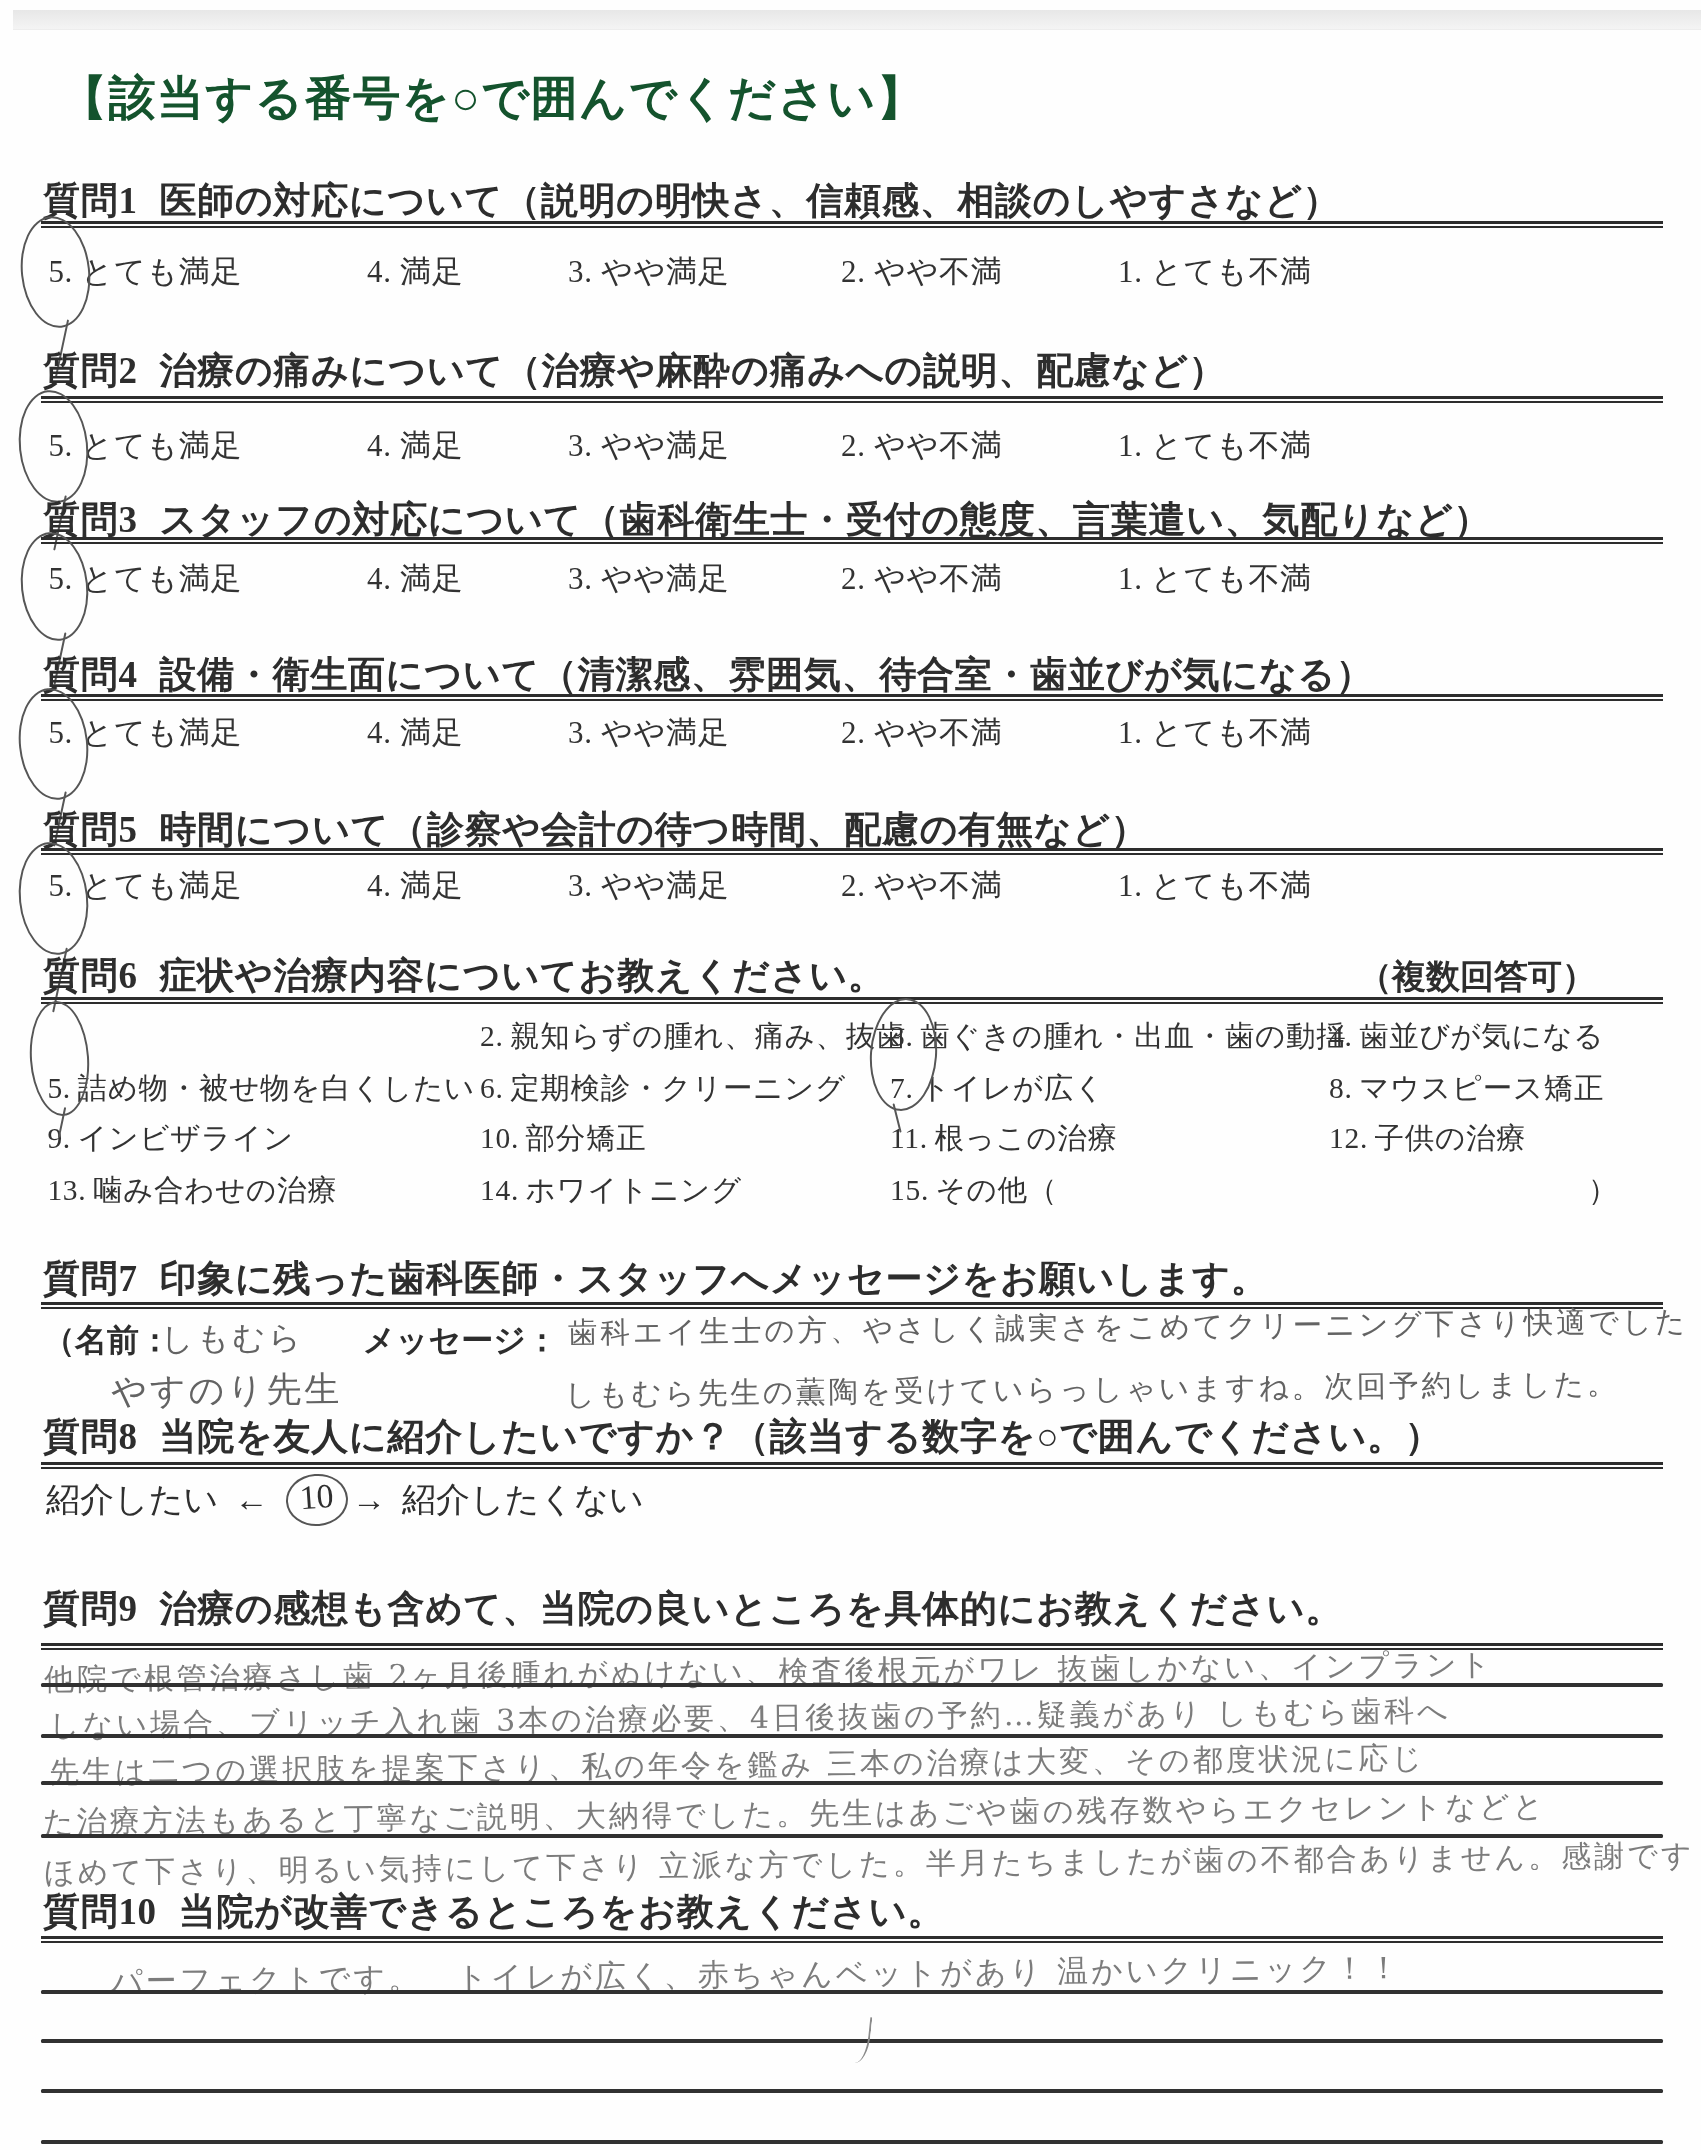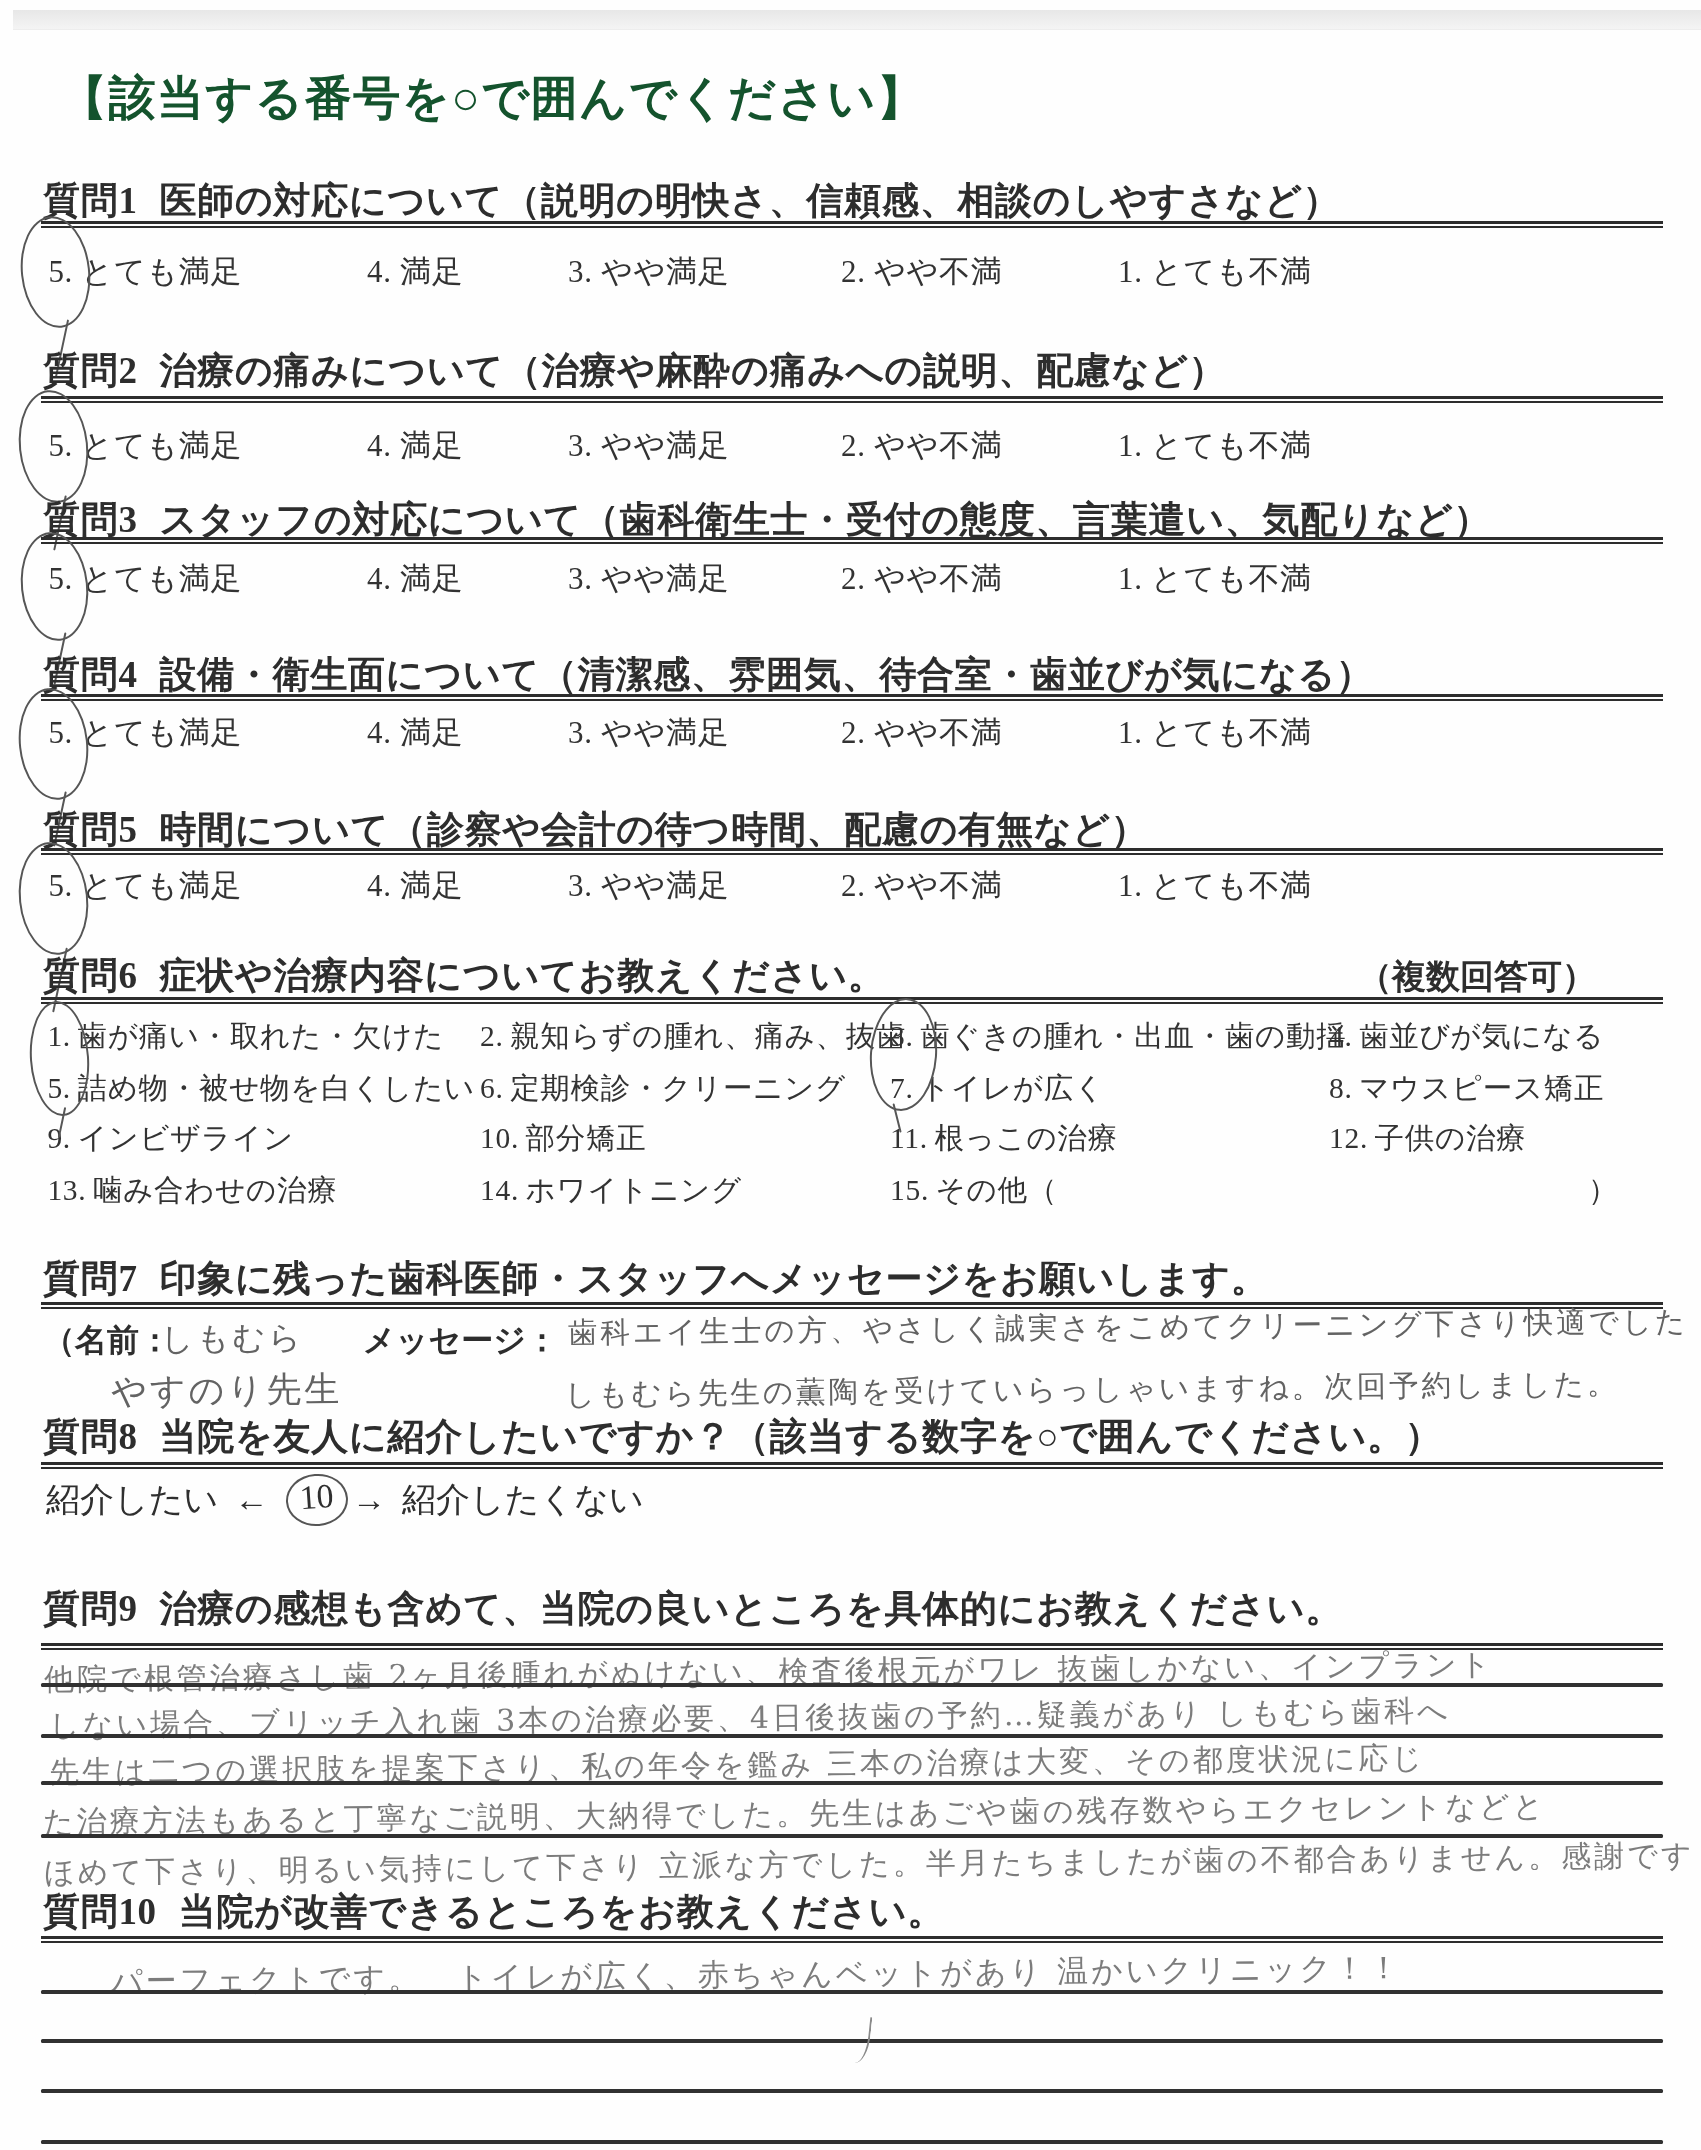--- a/index.html
+++ b/index.html
@@ -210,21 +210,20 @@
   </section>
 
   <section>
     <div class="q-heading q6-heading">
       <span class="q-label">質問6</span><span>症状や治療内容についてお教えください。</span>
     </div>
     <div class="q-note q6-note">（複数回答可）</div>
     <div class="rule-thick q6-rule"></div>
 
     <div class="q6-row q6-r1">
-      <span class="cell c1"><span>1.</span> <span>歯が痛い・取れた・欠けた</span></span>
       <span class="cell c2"><span>2.</span> <span>親知らずの腫れ、痛み、抜歯</span></span>
       <span class="cell c3"><span>3.</span> <span>歯ぐきの腫れ・出血・歯の動揺</span></span>
       <span class="cell c4"><span>4.</span> <span>歯並びが気になる</span></span>
     </div>
     <div class="q6-row q6-r2">
       <span class="cell c1"><span>5.</span> <span>詰め物・被せ物を白くしたい</span></span>
       <span class="cell c2"><span>6.</span> <span>定期検診・クリーニング</span></span>
       <span class="cell c3"><span>7.</span> <span>トイレが広く</span></span>
       <span class="cell c4"><span>8.</span> <span>マウスピース矯正</span></span>
     </div>

